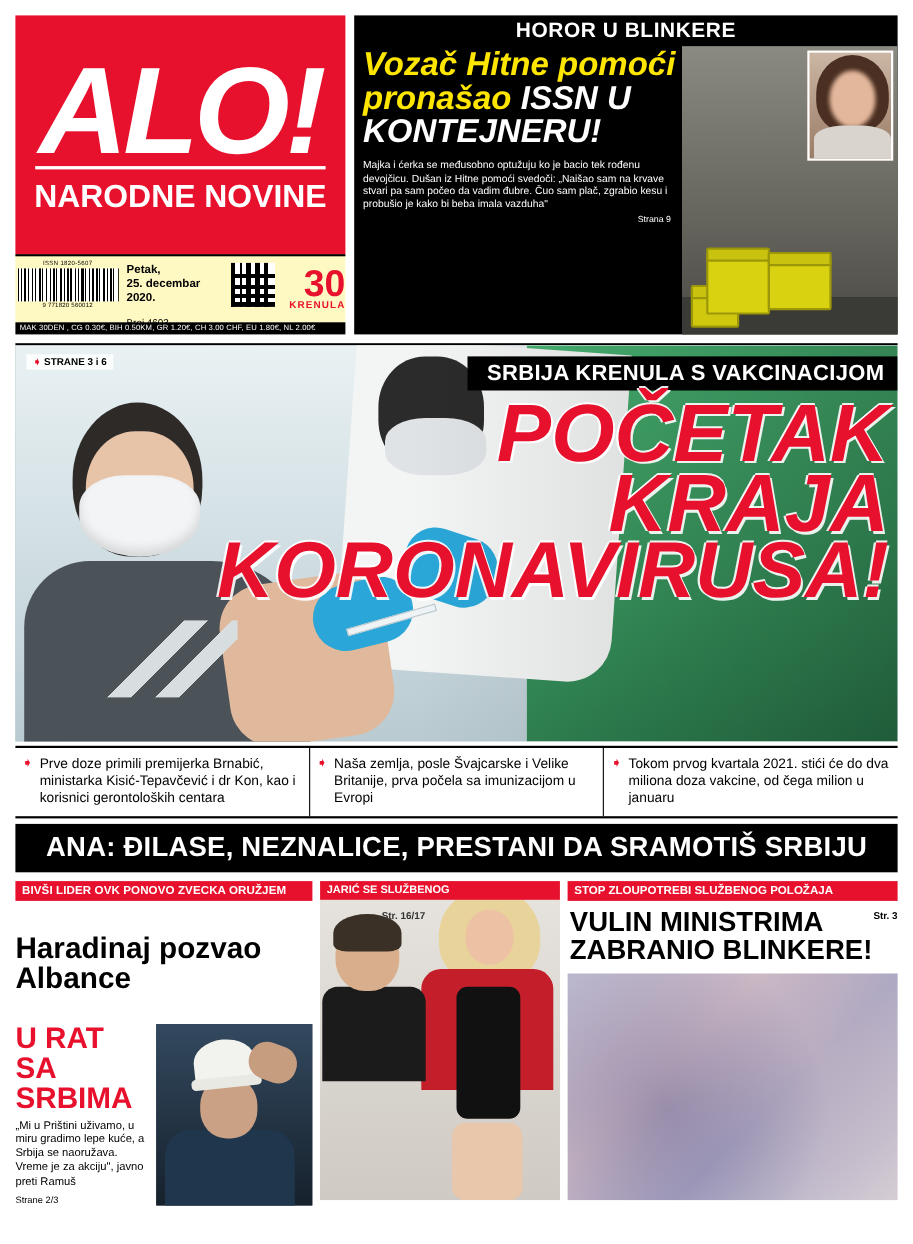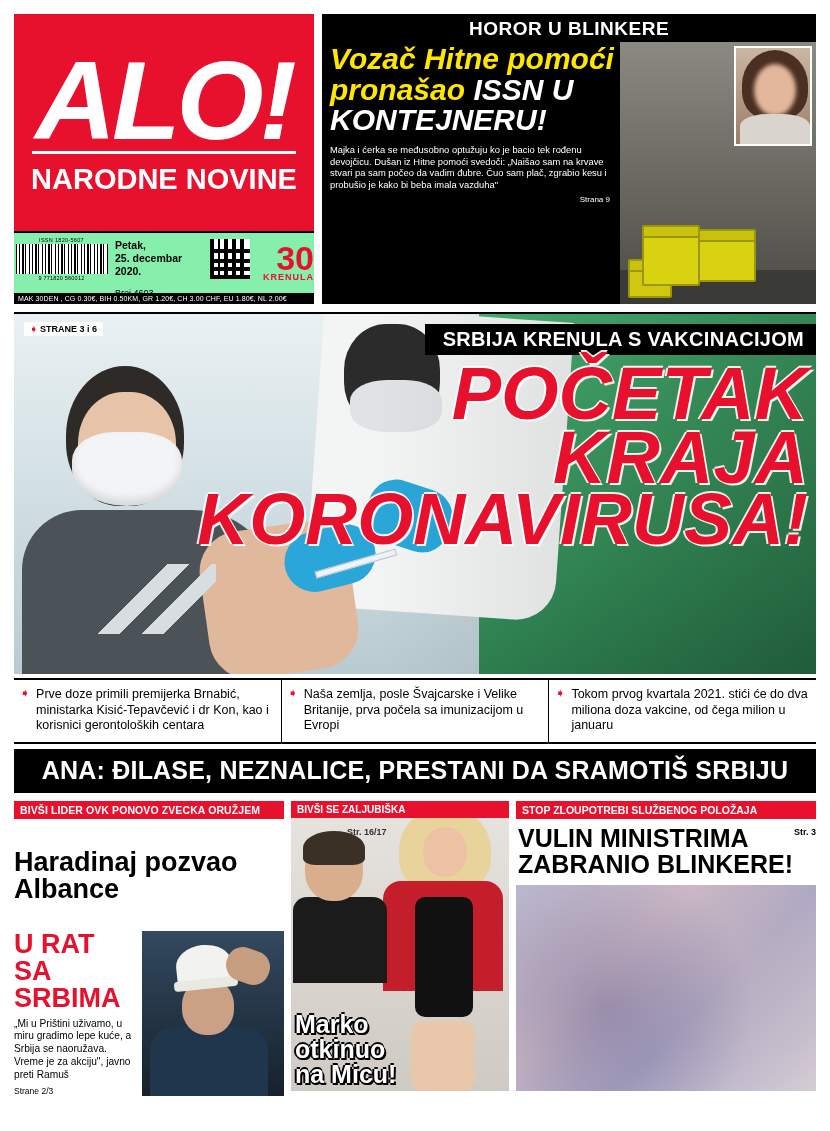--- a/index.html
+++ b/index.html
@@ -30,21 +30,21 @@
     letter-spacing:-4px;
     -webkit-text-stroke: 0px #fff;
     margin-top:4px;
   }
   .logo-sub {
     color:#fff; font-weight:bold; font-size:29px; letter-spacing:0px;
     margin-top:6px; font-family:"Liberation Sans", sans-serif;
   }
   .logo-rule { height:3px; background:#fff; width:88%; margin:5px auto 3px auto; }
   .logo-bottom {
-    background:#86efac; color:#000; height:62px; display:flex; align-items:stretch;
+    background:#fef9c3; color:#000; height:62px; display:flex; align-items:stretch;
     border-top:2px solid #000;
   }
   .barcode-cell { width:95px; padding:4px 2px 2px 2px; display:flex; flex-direction:column; justify-content:flex-start; }
   .bc-label { font-size:5.5px; text-align:center; letter-spacing:0.3px; }
   .barcode { height:30px; width:92px; margin:1px 0 1px 0;
     background: repeating-linear-gradient(90deg,#000 0 1px,#fff 1px 3px,#000 3px 4px,#fff 4px 6px,#000 6px 8px,#fff 8px 9px,#000 9px 10px,#fff 10px 13px);
   }
   .bc-num { font-size:5.5px; text-align:center; letter-spacing:0.2px; }
   .date-cell { flex:1; padding:6px 4px 2px 6px; font-size:11px; line-height:1.25; }
   .date-cell .d1 { font-weight:bold; font-size:10.5px; }
@@ -326,27 +326,22 @@
       <div class="mid-photo">
         <div class="mp-bg"></div>
         <div class="mp-woman-hair"></div>
         <div class="mp-jacket"></div>
         <div class="mp-body"></div>
         <div class="mp-legs"></div>
         <div class="mp-woman-face"></div>
         <div class="mp-man-shirt"></div>
         <div class="mp-man-head"></div>
         <div class="mp-man-hair"></div>
-        <div class="mid-kicker">BIVŠI SE ZALJUBIŠKA</div>
+        <div class="mid-kicker">JARIĆ SE SLUŽBENOG</div>
         <div class="mid-str">Str. 16/17</div>
-        <div class="mid-head">
-          <div>Marko</div>
-          <div>otkinuo</div>
-          <div>na Micu!</div>
-        </div>
       </div>
     </div>
 
     <div class="col-right">
       <div class="right-kicker">STOP ZLOUPOTREBI SLUŽBENOG POLOŽAJA</div>
       <div>
         <div class="right-str">Str. 3</div>
         <div class="right-head">VULIN MINISTRIMA</div>
         <div class="right-head" style="margin-top:0">ZABRANIO BLINKERE!</div>
       </div>

